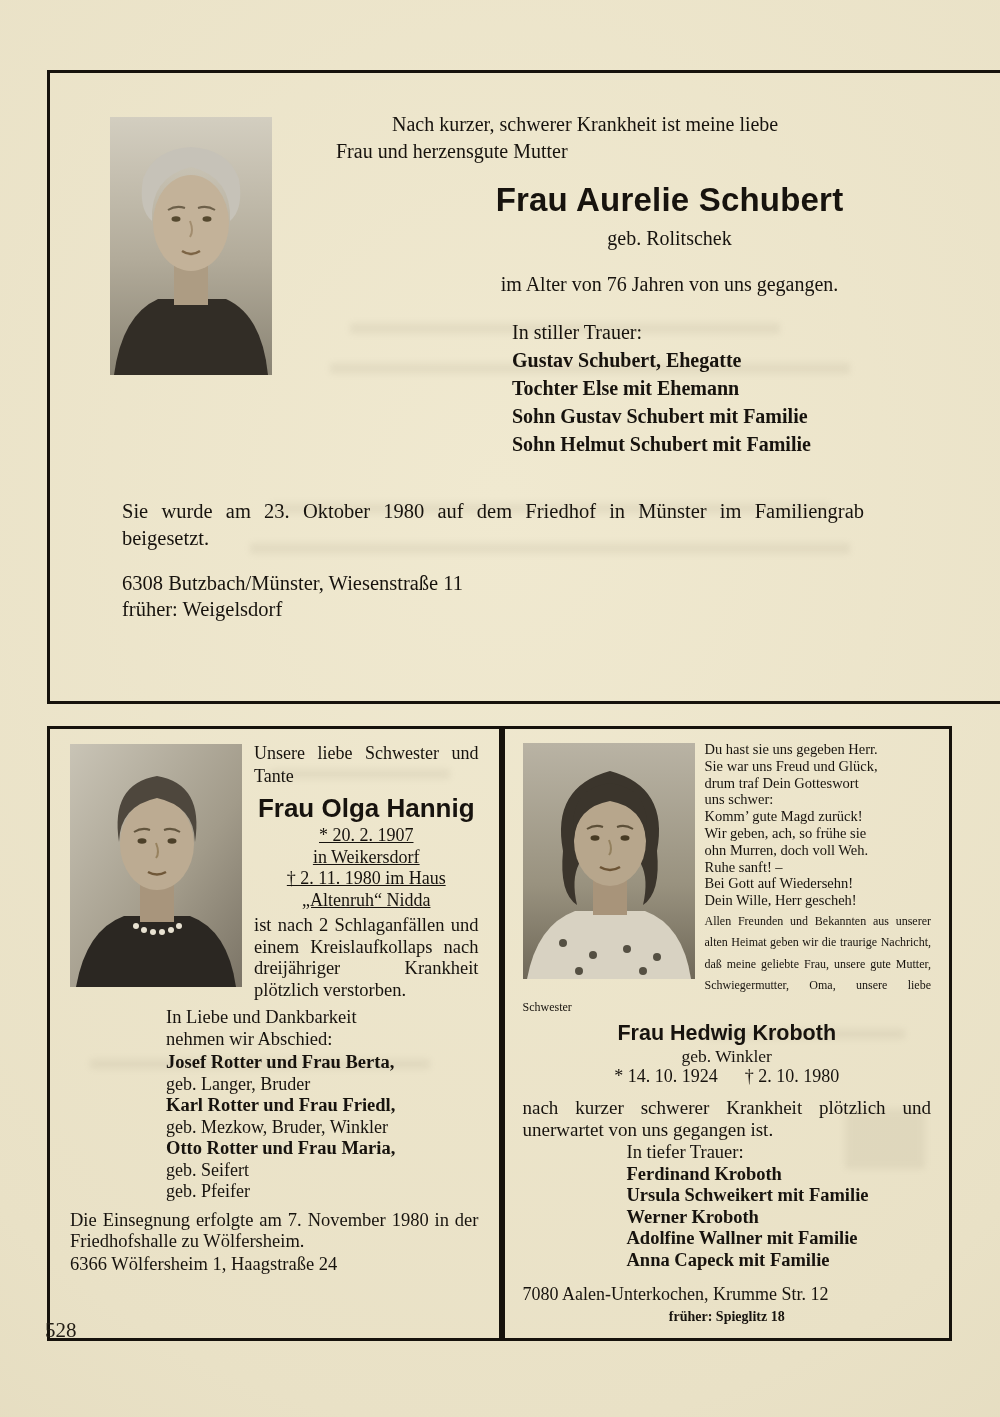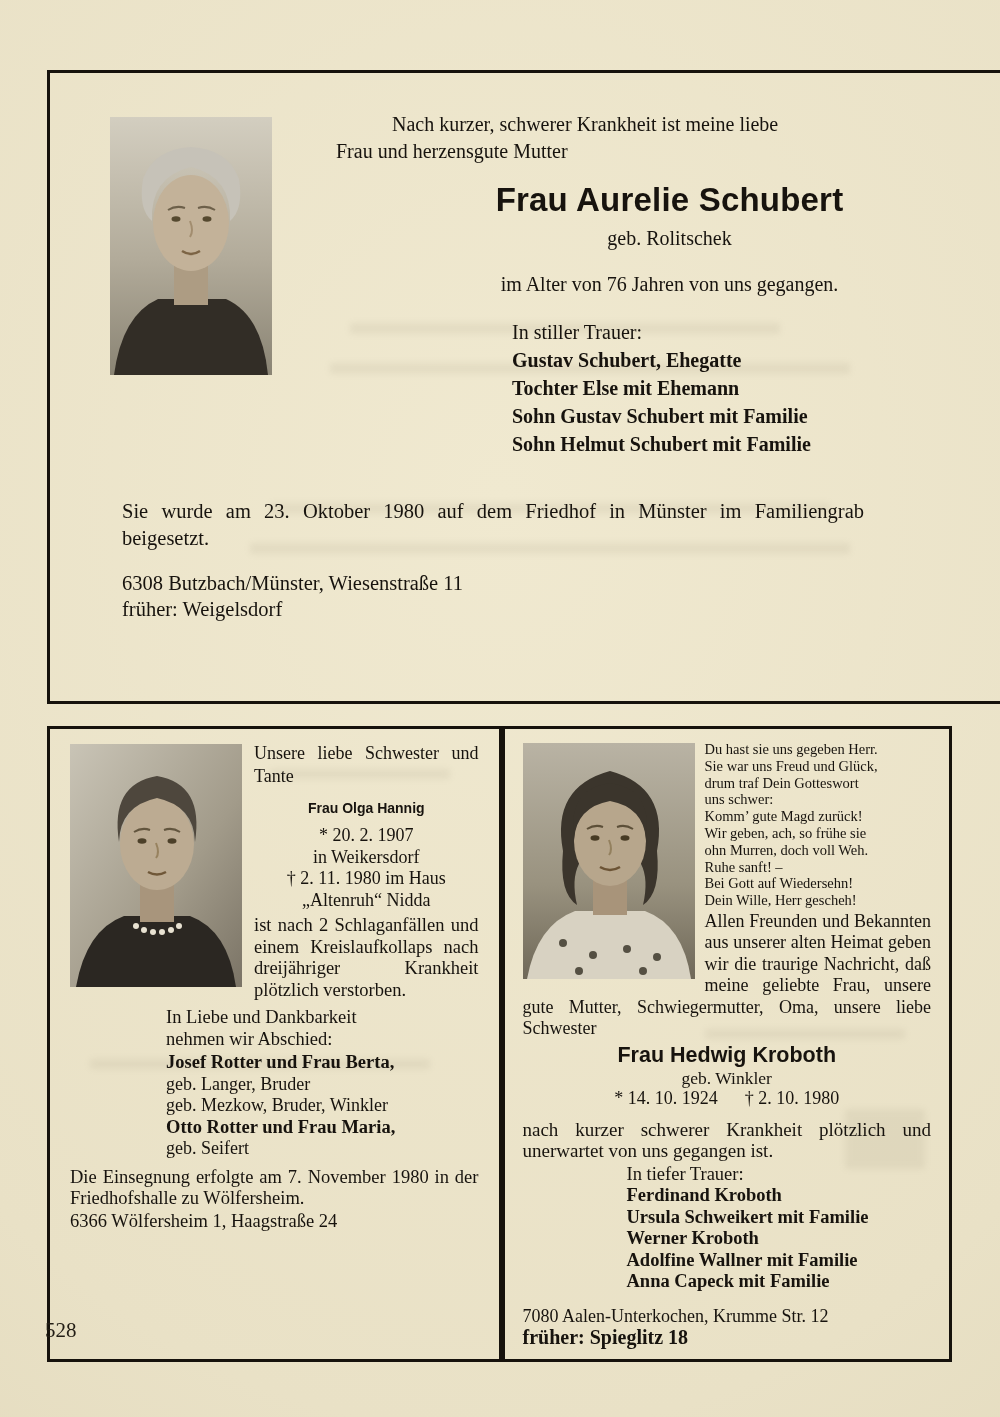--- a/index.html
+++ b/index.html
@@ -31,44 +31,44 @@
   .n1-address { margin-top:18px; line-height:26px; }
 
   
   .row { display:flex; margin-top:22px; align-items:stretch; }
 
   
   .notice-2 { width:431px; min-height:586px; padding:13px 20px 10px 20px; }
   .n2-photo { float:left; width:172px; height:243px; margin:2px 12px 8px 0; }
   .n2-intro { text-align:justify; font-size:18px; line-height:22.5px; }
   .n2-name { font-family:"Liberation Sans","DejaVu Sans",sans-serif; font-weight:bold;
-             font-size:14px; overflow:hidden; text-align:center; margin-top:8px; line-height:27px; }
+             font-size:26px; overflow:hidden; text-align:center; margin-top:8px; line-height:27px; }
   .n2-dates { overflow:hidden; text-align:center; white-space:pre-line;
-              font-size:18px; line-height:21.5px; margin-top:3px; }
+              font-size:18px; line-height:21.5px; margin-top:3px;text-decoration:underline; }
   .n2-death { font-size:18.5px; line-height:21.5px; margin-top:4px; text-align:justify; }
   .n2-farewell { white-space:pre-line; margin:6px 0 0 96px; font-size:18.5px; line-height:21.5px; clear:left; }
   .n2-mourners { margin:2px 0 0 96px; font-size:18px; line-height:21.5px; }
   .n2-mourners .b { font-weight:bold; font-size:18.5px; }
   .n2-burial { margin-top:7px; font-size:18.5px; line-height:21.5px; text-align:justify; }
   .n2-address { font-size:18.5px; margin-top:1px; line-height:21.5px; }
 
   
   .notice-3 { width:431px; min-height:586px; padding:12px 18px 10px 18px; }
   .n3-photo { float:left; width:172px; height:236px; margin:2px 10px 6px 0; }
   .n3-poem { white-space:pre-line; font-size:14.5px; line-height:16.8px; }
-  .n3-announce { font-size:18px; line-height:21.5px; margin-top:2px; text-align:justify; }
+  .n3-announce { font-size:12px; line-height:21.5px; margin-top:2px; text-align:justify; }
   .n3-name { font-family:"Liberation Sans","DejaVu Sans",sans-serif; font-weight:bold;
              font-size:21.5px; text-align:center; margin-top:3px; line-height:25px; }
   .n3-maiden { text-align:center; font-size:17.5px; line-height:20px; }
   .n3-dates { text-align:center; white-space:pre; font-size:18px; line-height:21px; }
   .n3-death { font-size:19px; line-height:21.5px; margin-top:10px; text-align:justify; }
   .n3-trauer { margin:2px 0 0 104px; font-size:18.5px; line-height:21.5px; }
   .n3-mourners { margin-left:104px; font-size:18.5px; line-height:21.5px; font-weight:bold; }
   .n3-address { font-weight:normal; font-size:18px; line-height:21.5px; margin-top:13px; }
-  .n3-former { font-weight:bold; font-size:20px; line-height:21.5px; }
+  .n3-former { font-weight:bold; font-size:14px; line-height:21.5px;text-align:center; }
 
   .page-number { position:absolute; left:45px; top:1318px; font-size:21px; color:#221d15; }
 </style>
 </head>
 <body>
 
 <div class="sheet">
 
   <div class="notice notice-1">
     <div class="ghost" style="left:300px; top:250px; width:430px; height:11px;"></div>
@@ -165,23 +165,25 @@
       <div class="n2-dates">* 20. 2. 1907
 in Weikersdorf
 † 2. 11. 1980 im Haus
 „Altenruh“ Nidda</div>
       <div class="n2-death">ist nach 2 Schlaganfällen und einem Kreislaufkollaps nach dreijähriger Krankheit plötzlich verstorben.</div>
       <div class="n2-farewell">In Liebe und Dankbarkeit
 nehmen wir Abschied:</div>
       <div class="n2-mourners">
         <div class="b">Josef Rotter und Frau Berta,</div>
         <div>geb. Langer, Bruder</div>
+        <div class="b">Karl Rotter und Frau Friedl,</div>
         <div>geb. Mezkow, Bruder, Winkler</div>
         <div class="b">Otto Rotter und Frau Maria,</div>
         <div>geb. Seifert</div>
+        <div>geb. Pfeifer</div>
       </div>
       <div class="n2-burial">Die Einsegnung erfolgte am 7. November 1980 in der Friedhofshalle zu Wölfersheim.</div>
       <div class="n2-address">6366 Wölfersheim 1, Haagstraße 24</div>
     </div>
 
     <div class="notice notice-3">
       <div class="ghost" style="left:200px; top:300px; width:200px; height:10px;"></div>
       <div class="ghost" style="left:340px; top:380px; width:80px; height:60px;"></div>
 
       <div class="photo n3-photo">

